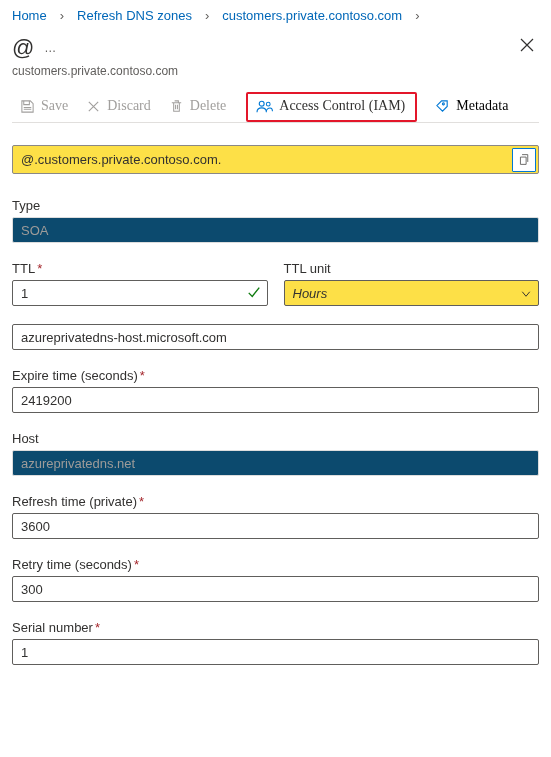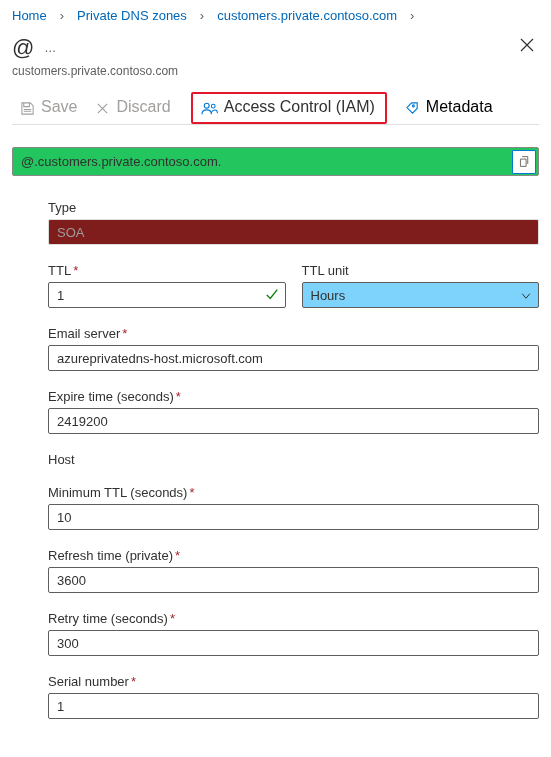--- a/index.html
+++ b/index.html
@@ -64,64 +64,64 @@
   border-bottom: 1px solid #e1dfdd;
   margin-top: 14px;
   padding-bottom: 0;
   gap: 0;
 }
 .toolbar .tb-item {
   display: flex;
   align-items: flex-end;
   padding: 6px 10px 8px 8px;
   color: #605e5c;
-  font-size: 16px;
+  font-size: 14px;
   cursor: pointer;
+  font-family: Liberation Serif, serif;
 }
 .toolbar .tb-item.disabled {
   color: #a19f9d;
 }
 .toolbar .tb-item svg { margin-right: 6px; }
 .toolbar .tb-item.highlight {
   color: #323130;
   border: 2.5px solid #e3162a;
   border-radius: 2px;
   padding: 4px 10px 6px 8px;
   margin: 0 10px;
 }
 .toolbar .tb-item.highlight svg path,
 .toolbar .tb-item.highlight svg circle { stroke: #0078d4; }
 .toolbar .tb-item.metadata { color: #000000; }
 .toolbar .tb-item.metadata svg path { stroke: #0078d4; }
 .fqdn-bar {
   display: flex;
   align-items: center;
   margin-top: 22px;
-  background: #22c55e;
+  background: #fde047;
   border: 1px solid #8a8886;
   border-radius: 2px;
   height: 25px;
   padding: 1px 2px 1px 8px;
   font-size: 13px;
   color: #323130;
 }
 .fqdn-bar .copy-btn {
   width: 22px;
   height: 22px;
   display: flex;
   align-items: center;
   justify-content: center;
   margin-left: auto;
   border: 1.5px solid #0078d4;
   border-radius: 1px;
   background: #fff;
 }
 .form {
   margin-top: 24px;
-  margin-left: 36px;
 }
 .label {
   font-size: 13px;
   color: #323130;
   margin-bottom: 4px;
 }
 .req { color: #a4262c; margin-left: 2px; }
 .row {
   margin-bottom: 18px;
 }
@@ -138,59 +138,60 @@
   border: 1px solid #605e5c;
   border-radius: 2px;
   padding: 3px 8px;
   font-size: 13px;
   background: #fff;
   color: #323130;
   display: flex;
   align-items: center;
 }
 .input.disabled {
-  background: #7f1d1d;
+  background: #0c4a6e;
   color: #9d9b99;
   border: 1px solid #ddd;
 }
 .input.success { position: relative; }
 .input .check {
   position: absolute;
   right: 6px;
   top: 4px;
   color: #107c10;
 }
 .select {
   position: relative;
   box-sizing: border-box;
   width: 100%;
   height: 26px;
   border: 1px solid #605e5c;
   border-radius: 2px;
   padding: 3px 24px 3px 8px;
   font-size: 13px;
-  background: #7dd3fc;
-  display: flex;
-  align-items: center;
+  background: #fde047;
+  display: flex;
+  align-items: center;
+  font-style: italic;
 }
 .select .chev {
   position: absolute;
   right: 6px;
   top: 7px;
 }
 </style>
 </head>
 <body>
 
 <div class="page">
 
   <div class="breadcrumb">
     <a href="#">Home</a>
     <span class="sep">›</span>
-    <a href="#">Private DNS zones</a>
+    <a href="#">Refresh DNS zones</a>
     <span class="sep">›</span>
     <a href="#">customers.private.contoso.com</a>
     <span class="sep">›</span>
   </div>
 
   <div class="title-row">
     <div class="title-left">
       <span class="page-title">@</span>
       <span class="ellipsis">…</span>
     </div>
@@ -207,20 +208,26 @@
       <svg width="15" height="15" viewBox="0 0 16 16">
           <path d="M2 2 H11 L14 5 V14 H2 Z M4 2 V6 H10 V2 M4 9 H12 M4 11 H12" stroke="#a19f9d" stroke-width="1.1" fill="none"></path>
         </svg>
       <span>Save</span>
     </div>
     <div class="tb-item disabled">
       <svg width="15" height="15" viewBox="0 0 16 16">
           <path d="M3 3 L13 13 M13 3 L3 13" stroke="#a19f9d" stroke-width="1.2" fill="none"></path>
         </svg>
       <span>Discard</span>
+    </div>
+    <div class="tb-item disabled">
+      <svg width="15" height="15" viewBox="0 0 16 16">
+          <path d="M3 4 H13 M5 4 V13 H11 V4 M6 2 H10 V4 M7 6 V11 M9 6 V11" stroke="#a19f9d" stroke-width="1.1" fill="none"></path>
+        </svg>
+      <span>Delete</span>
     </div>
     <div class="tb-item highlight">
       <svg width="17" height="15" viewBox="0 0 18 16">
         <circle cx="6" cy="5" r="2.6" stroke="#0078d4" stroke-width="1.2" fill="none"></circle>
         <path d="M1 14 C1 10.5 4 9.5 6 9.5 C8 9.5 11 10.5 11 14" stroke="#0078d4" stroke-width="1.2" fill="none"></path>
         <circle cx="13" cy="5.5" r="2" stroke="#0078d4" stroke-width="1.1" fill="none"></circle>
         <path d="M11 13 C11.5 10 14 9.5 15 9.5 C16.5 9.5 17.5 11 17.5 13" stroke="#0078d4" stroke-width="1.1" fill="none"></path>
       </svg>
       <span>Access Control (IAM)</span>
     </div>
@@ -269,43 +276,39 @@
           <span class="chev">
             <svg width="12" height="12" viewBox="0 0 16 16">
                 <path d="M3 5 L8 11 L13 5" stroke="#323130" stroke-width="1.3" fill="none"></path>
               </svg>
           </span>
         </div>
       </div>
     </div>
 
     <div class="row">
-      <div class="label"><span>Email server</span><span class="req">*</span></div>
       <div class="input">
           <span>azureprivatedns-host.microsoft.com</span>
         </div>
     </div>
 
     <div class="row">
       <div class="label"><span>Expire time (seconds)</span><span class="req">*</span></div>
       <div class="input">
           <span>2419200</span>
         </div>
     </div>
 
     <div class="row">
       <div class="label">Host</div>
-    </div>
-
-    <div class="row">
-      <div class="label"><span>Minimum TTL (seconds)</span><span class="req">*</span></div>
-      <div class="input">
-          <span>10</span>
-        </div>
-    </div>
+      <div class="input disabled">
+          <span>azureprivatedns.net</span>
+        </div>
+    </div>
+
 
     <div class="row">
       <div class="label"><span>Refresh time (private)</span><span class="req">*</span></div>
       <div class="input">
           <span>3600</span>
         </div>
     </div>
 
     <div class="row">
       <div class="label"><span>Retry time (seconds)</span><span class="req">*</span></div>

